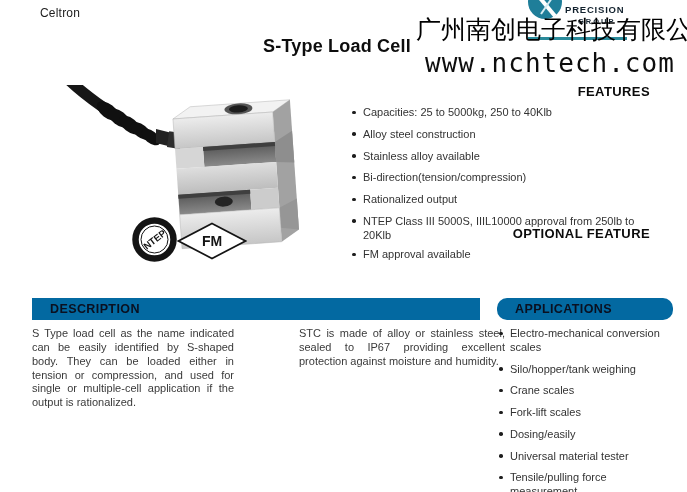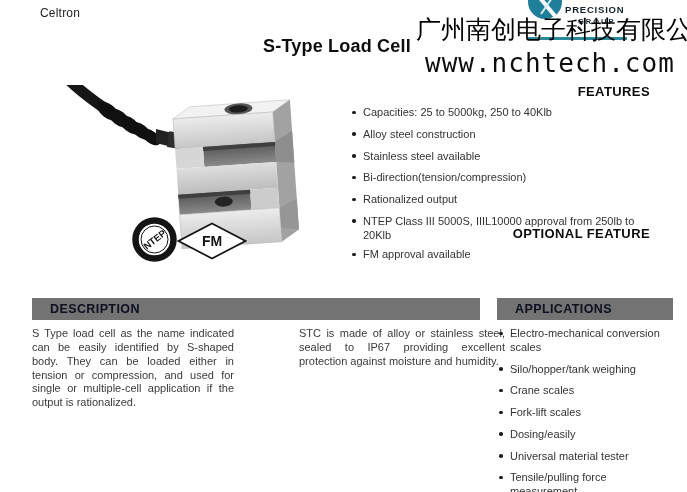--- a/index.html
+++ b/index.html
@@ -56,26 +56,26 @@
     font-size:11px; color:#333; line-height:1.25;
     margin-bottom:8px;
   }
   ul.blist li::before {
     content:""; position:absolute; left:2px; top:4.5px;
     width:3.5px; height:3.5px; border-radius:50%; background:#1d1d1d;
   }
   .features ul.blist li { width:292px; }
 
   .sec-bar {
-    height:22px; background:#737373;
+    height:22px; background:#0369a1;
     font-size:12.5px; font-weight:bold; color:#0a1020;
     line-height:22px; padding-left:18px; letter-spacing:0.4px;
   }
   .desc-bar { left:32px; top:298px; width:448px; }
-  .apps-bar { left:497px; top:298px; width:176px; }
+  .apps-bar { left:497px; top:298px; width:176px;border-radius:10px; }
 
   .desc-col {
     top:327px; font-size:11px; color:#3a3a3a;
     line-height:1.26; text-align:justify;
   }
   .desc-col1 { left:32px;  width:202px; }
   .desc-col2 { left:271px; width:206px;margin-left:28px; }
 
   .apps-list { left:497px; top:327px; width:170px; }
   .apps-list li { width:163px; margin-bottom:9px; }
@@ -168,21 +168,21 @@
     <polygon points="35,1.5 68.5,19 35,36.5 1.5,19" fill="#fff" stroke="#141414" stroke-width="1.7"></polygon>
     <text x="35" y="24" text-anchor="middle" font-size="14" font-weight="bold" fill="#141414">FM</text>
   </svg>
 </div>
 
 <div class="abs features">
   <div class="sec-heading">FEATURES</div>
   <ul class="blist">
     <li>Capacities: 25 to 5000kg, 250 to 40Klb</li>
     <li>Alloy steel construction</li>
-    <li>Stainless steel available</li>
+    <li>Stainless alloy available</li>
     <li>Bi-direction(tension/compression)</li>
     <li>Rationalized output</li>
     <li>NTEP Class III 5000S, IIIL10000 approval from 250lb to 20Klb</li>
   </ul>
 </div>
 
 <div class="abs optional">
   <div class="sec-heading">OPTIONAL FEATURE</div>
   <ul class="blist">
     <li>FM approval available</li>

